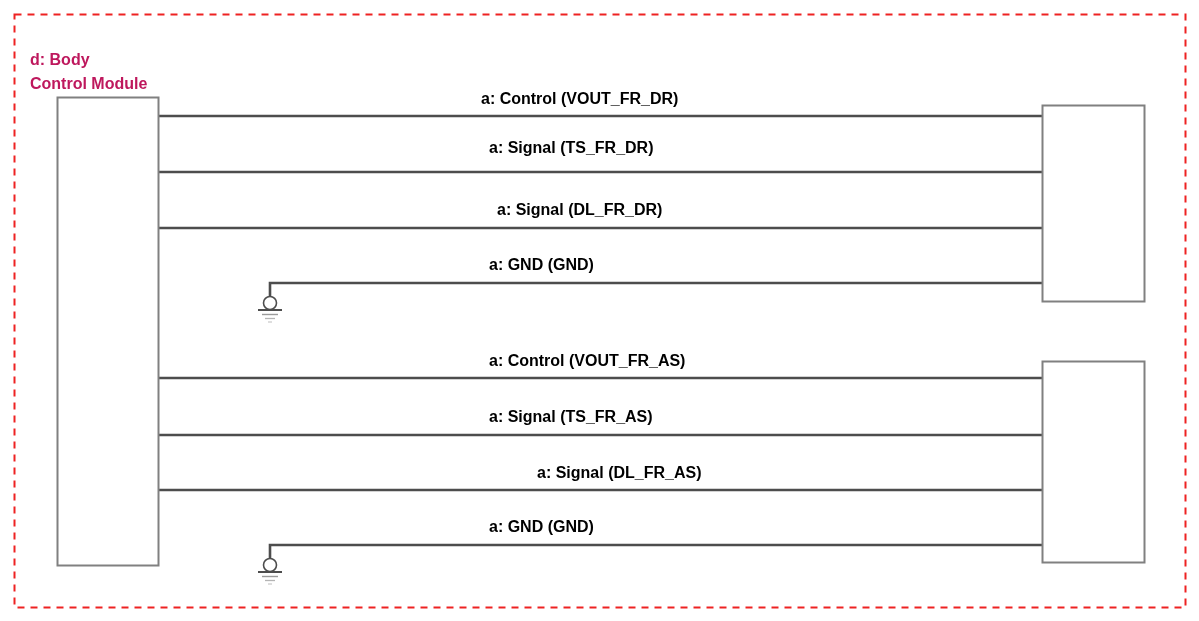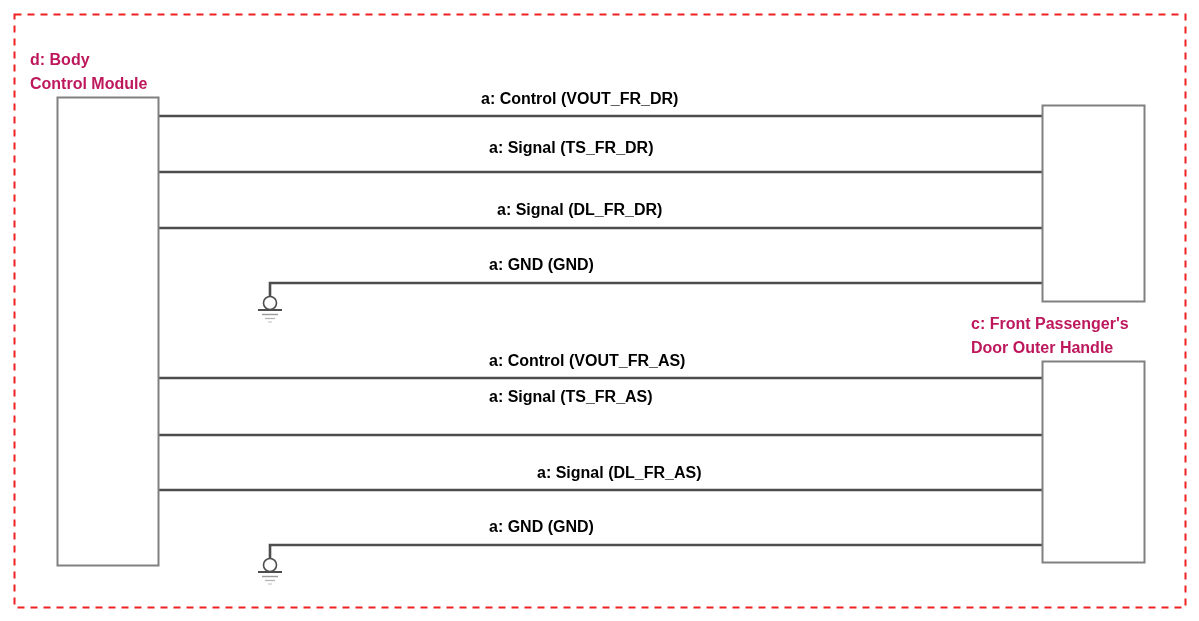--- a/index.html
+++ b/index.html
@@ -85,32 +85,30 @@
 
     <rect x="1042.5" y="105.5" width="102" height="196" fill="#ffffff" stroke="#808080" stroke-width="2"></rect>
 
     <rect x="1042.5" y="361.5" width="102" height="201" fill="#ffffff" stroke="#808080" stroke-width="2"></rect>
   </svg>
 
   <div class="node-label" style="left:30px; top:48px;">d: Body
 Control Module</div>
 
 
-  <div class="node-label" style="left:971px; top:312px;">c: Front Passenger's
-Door Outer Handle</div>
 
   <div class="wire-label" style="left:481px; top:90px;">a: Control (VOUT_FR_DR)</div>
 
   <div class="wire-label" style="left:489px; top:139px;">a: Signal (TS_FR_DR)</div>
 
   <div class="wire-label" style="left:489px; top:201px;margin-left:8px;">a: Signal (DL_FR_DR)</div>
 
   <div class="wire-label" style="left:489px; top:256px;">a: GND (GND)</div>
 
   <div class="wire-label" style="left:489px; top:352px;">a: Control (VOUT_FR_AS)</div>
 
-  <div class="wire-label" style="left:489px; top:388px;">a: Signal (TS_FR_AS)</div>
+  <div class="wire-label" style="left:489px; top:408px;">a: Signal (TS_FR_AS)</div>
 
   <div class="wire-label" style="left:489px; top:464px;margin-left:48px;">a: Signal (DL_FR_AS)</div>
 
   <div class="wire-label" style="left:489px; top:518px;">a: GND (GND)</div>
 
 </div>
 
 </body></html>

